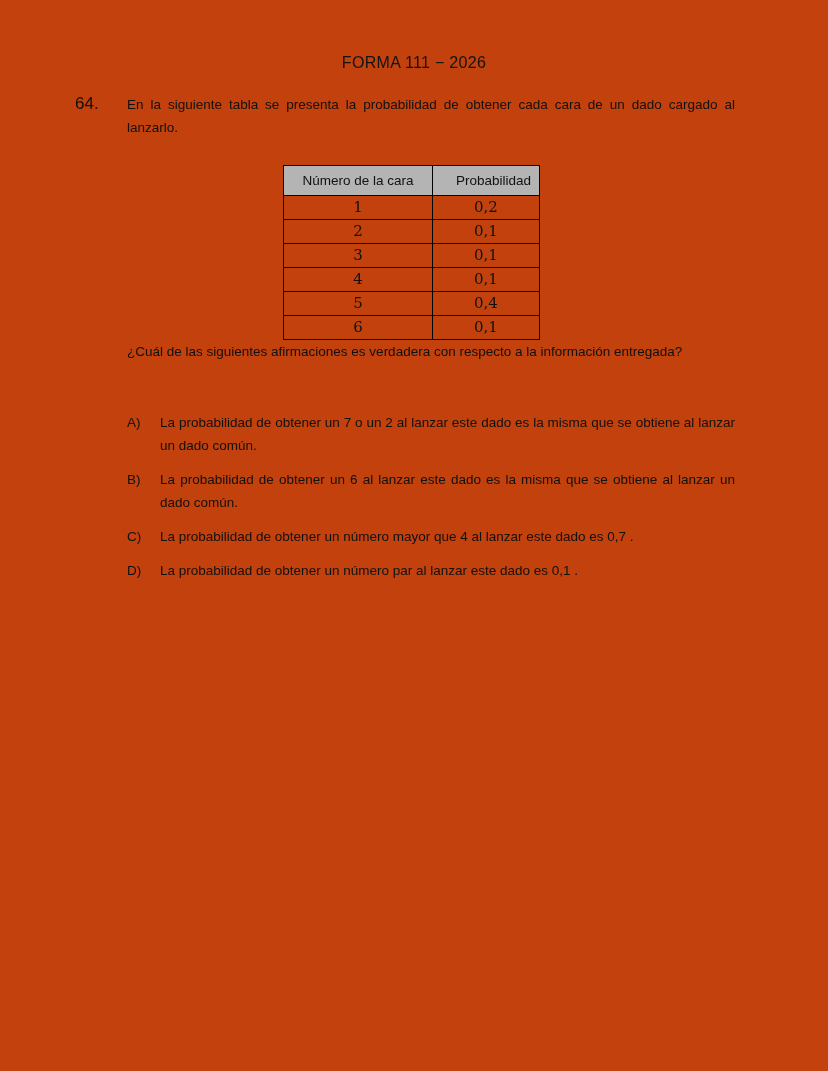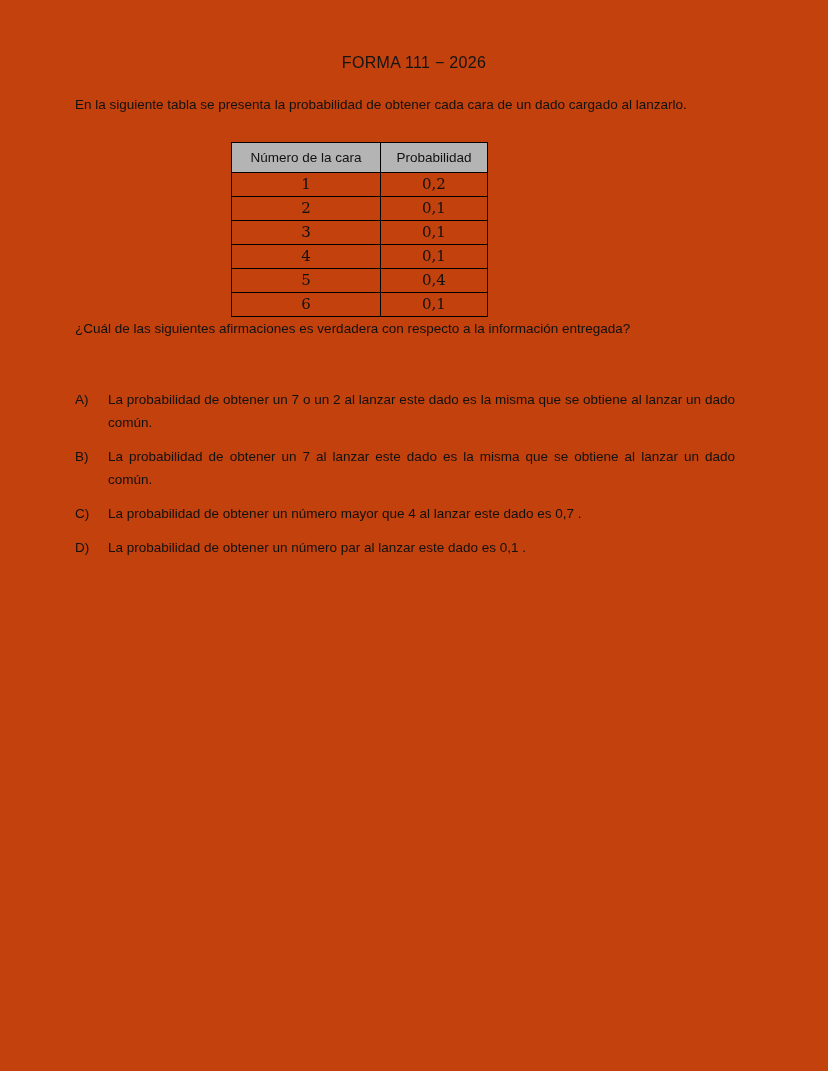--- a/index.html
+++ b/index.html
@@ -54,21 +54,21 @@
   table.prob-table th {
     background: var(--table-header-bg, #b4b4b4);
     font-family: "Liberation Sans", sans-serif;
     font-weight: normal;
     font-size: 13.5px;
     border: 1px solid #000;
     padding: 3px 8px;
     height: 18px;
   }
   table.prob-table th.col-face { width: 132px; }
-  table.prob-table th.col-prob { width: 90px; }
+  table.prob-table th.col-prob { width: 90px; text-align: right; }
   table.prob-table td {
     border: 1px solid #000;
     text-align: center;
     padding: 0 8px;
     height: 21px;
   }
   .prompt {
     margin-top: 40px;
   }
   .options {
@@ -97,20 +97,21 @@
   }
 </style>
 </head>
 <body>
 
 <div class="page">
 
   <div class="header">FORMA 111 −  2026</div>
 
   <div class="question">
+    <div class="qnum">64.</div>
     <div class="qbody">
 
       <p class="para">En la siguiente tabla se presenta la probabilidad de obtener cada cara de un dado cargado al lanzarlo.</p>
 
       <div class="table-wrap">
         <table class="prob-table">
           <thead>
             <tr>
               <th class="col-face">Número de la cara</th>
               <th class="col-prob">Probabilidad</th>
@@ -147,21 +148,21 @@
 
       <p class="para prompt">¿Cuál de las siguientes afirmaciones es verdadera con respecto a la información entregada?</p>
 
       <div class="options">
         <div class="option">
           <span class="option-letter">A)</span>
           <span class="option-text">La probabilidad de obtener un 7 o un 2 al lanzar este dado es la misma que se obtiene al lanzar un dado común.</span>
         </div>
         <div class="option">
           <span class="option-letter">B)</span>
-          <span class="option-text">La probabilidad de obtener un 7 al lanzar este dado es la misma que se obtiene al lanzar un dado común.</span>
+          <span class="option-text">La probabilidad de obtener un 6 al lanzar este dado es la misma que se obtiene al lanzar un dado común.</span>
         </div>
         <div class="option">
           <span class="option-letter">C)</span>
           <span class="option-text">La probabilidad de obtener un número mayor que 4 al lanzar este dado es 0,7 .</span>
         </div>
         <div class="option">
           <span class="option-letter">D)</span>
           <span class="option-text">La probabilidad de obtener un número par al lanzar este dado es 0,1 .</span>
         </div>
       </div>

